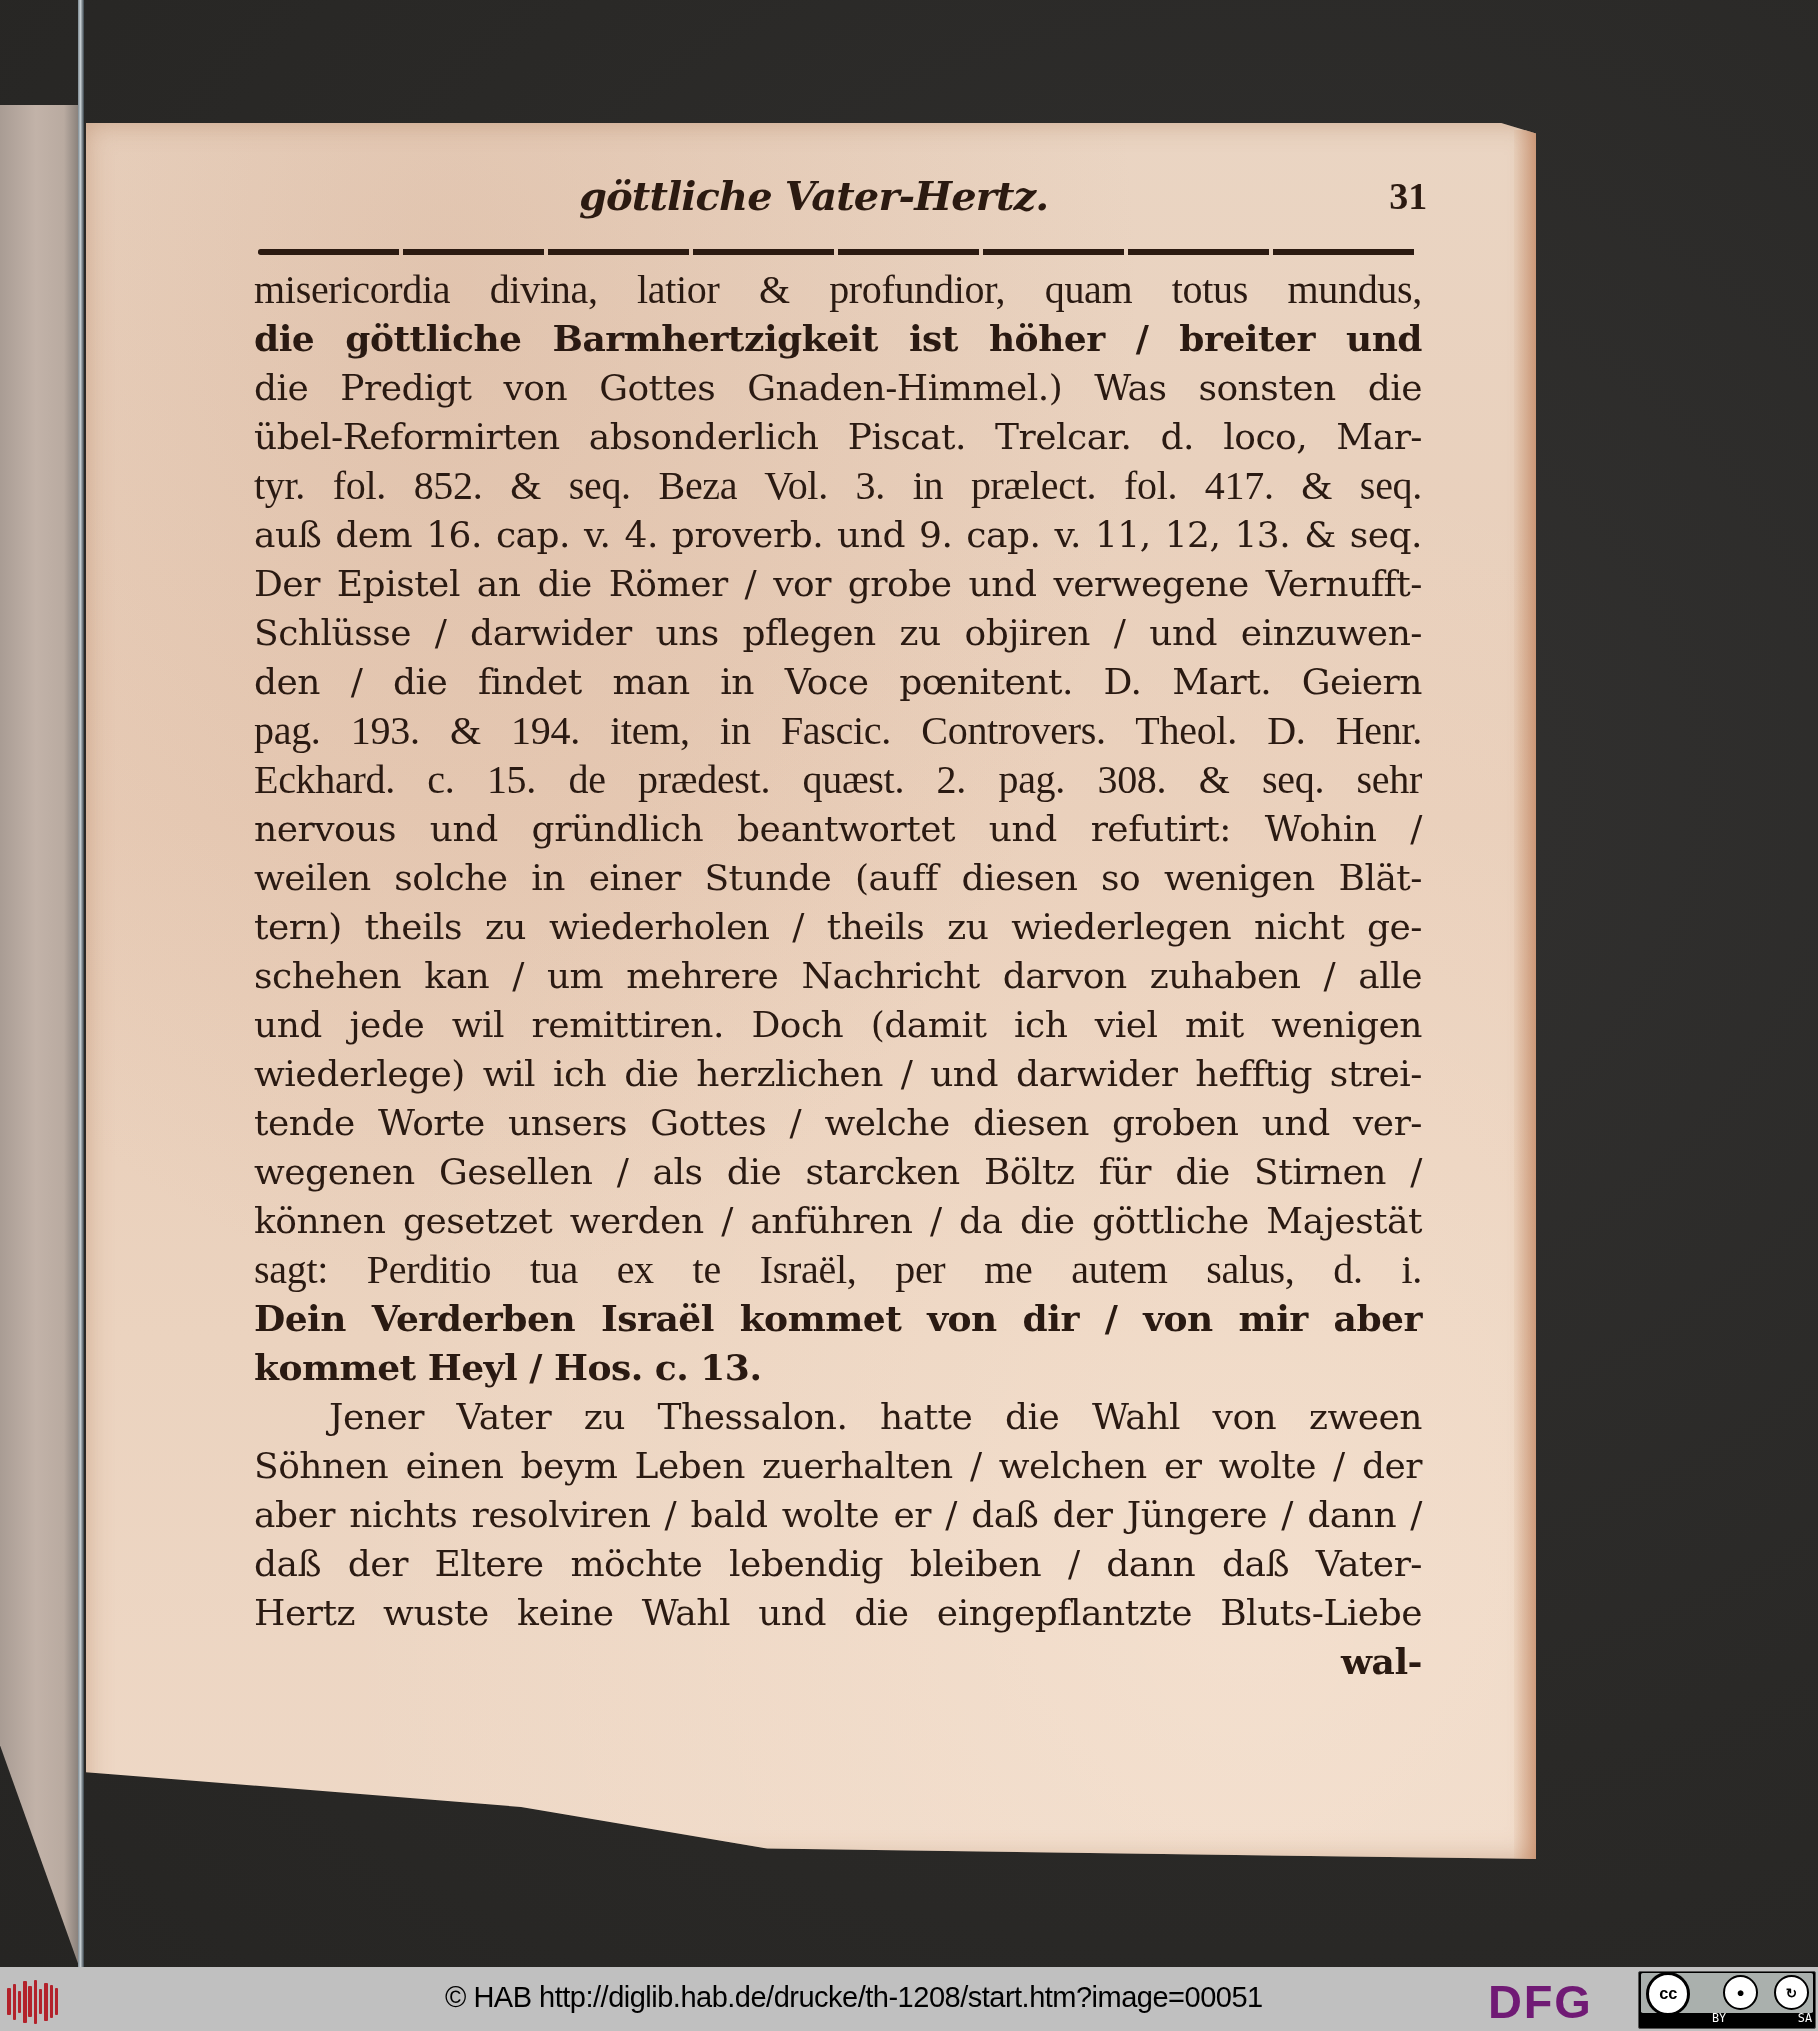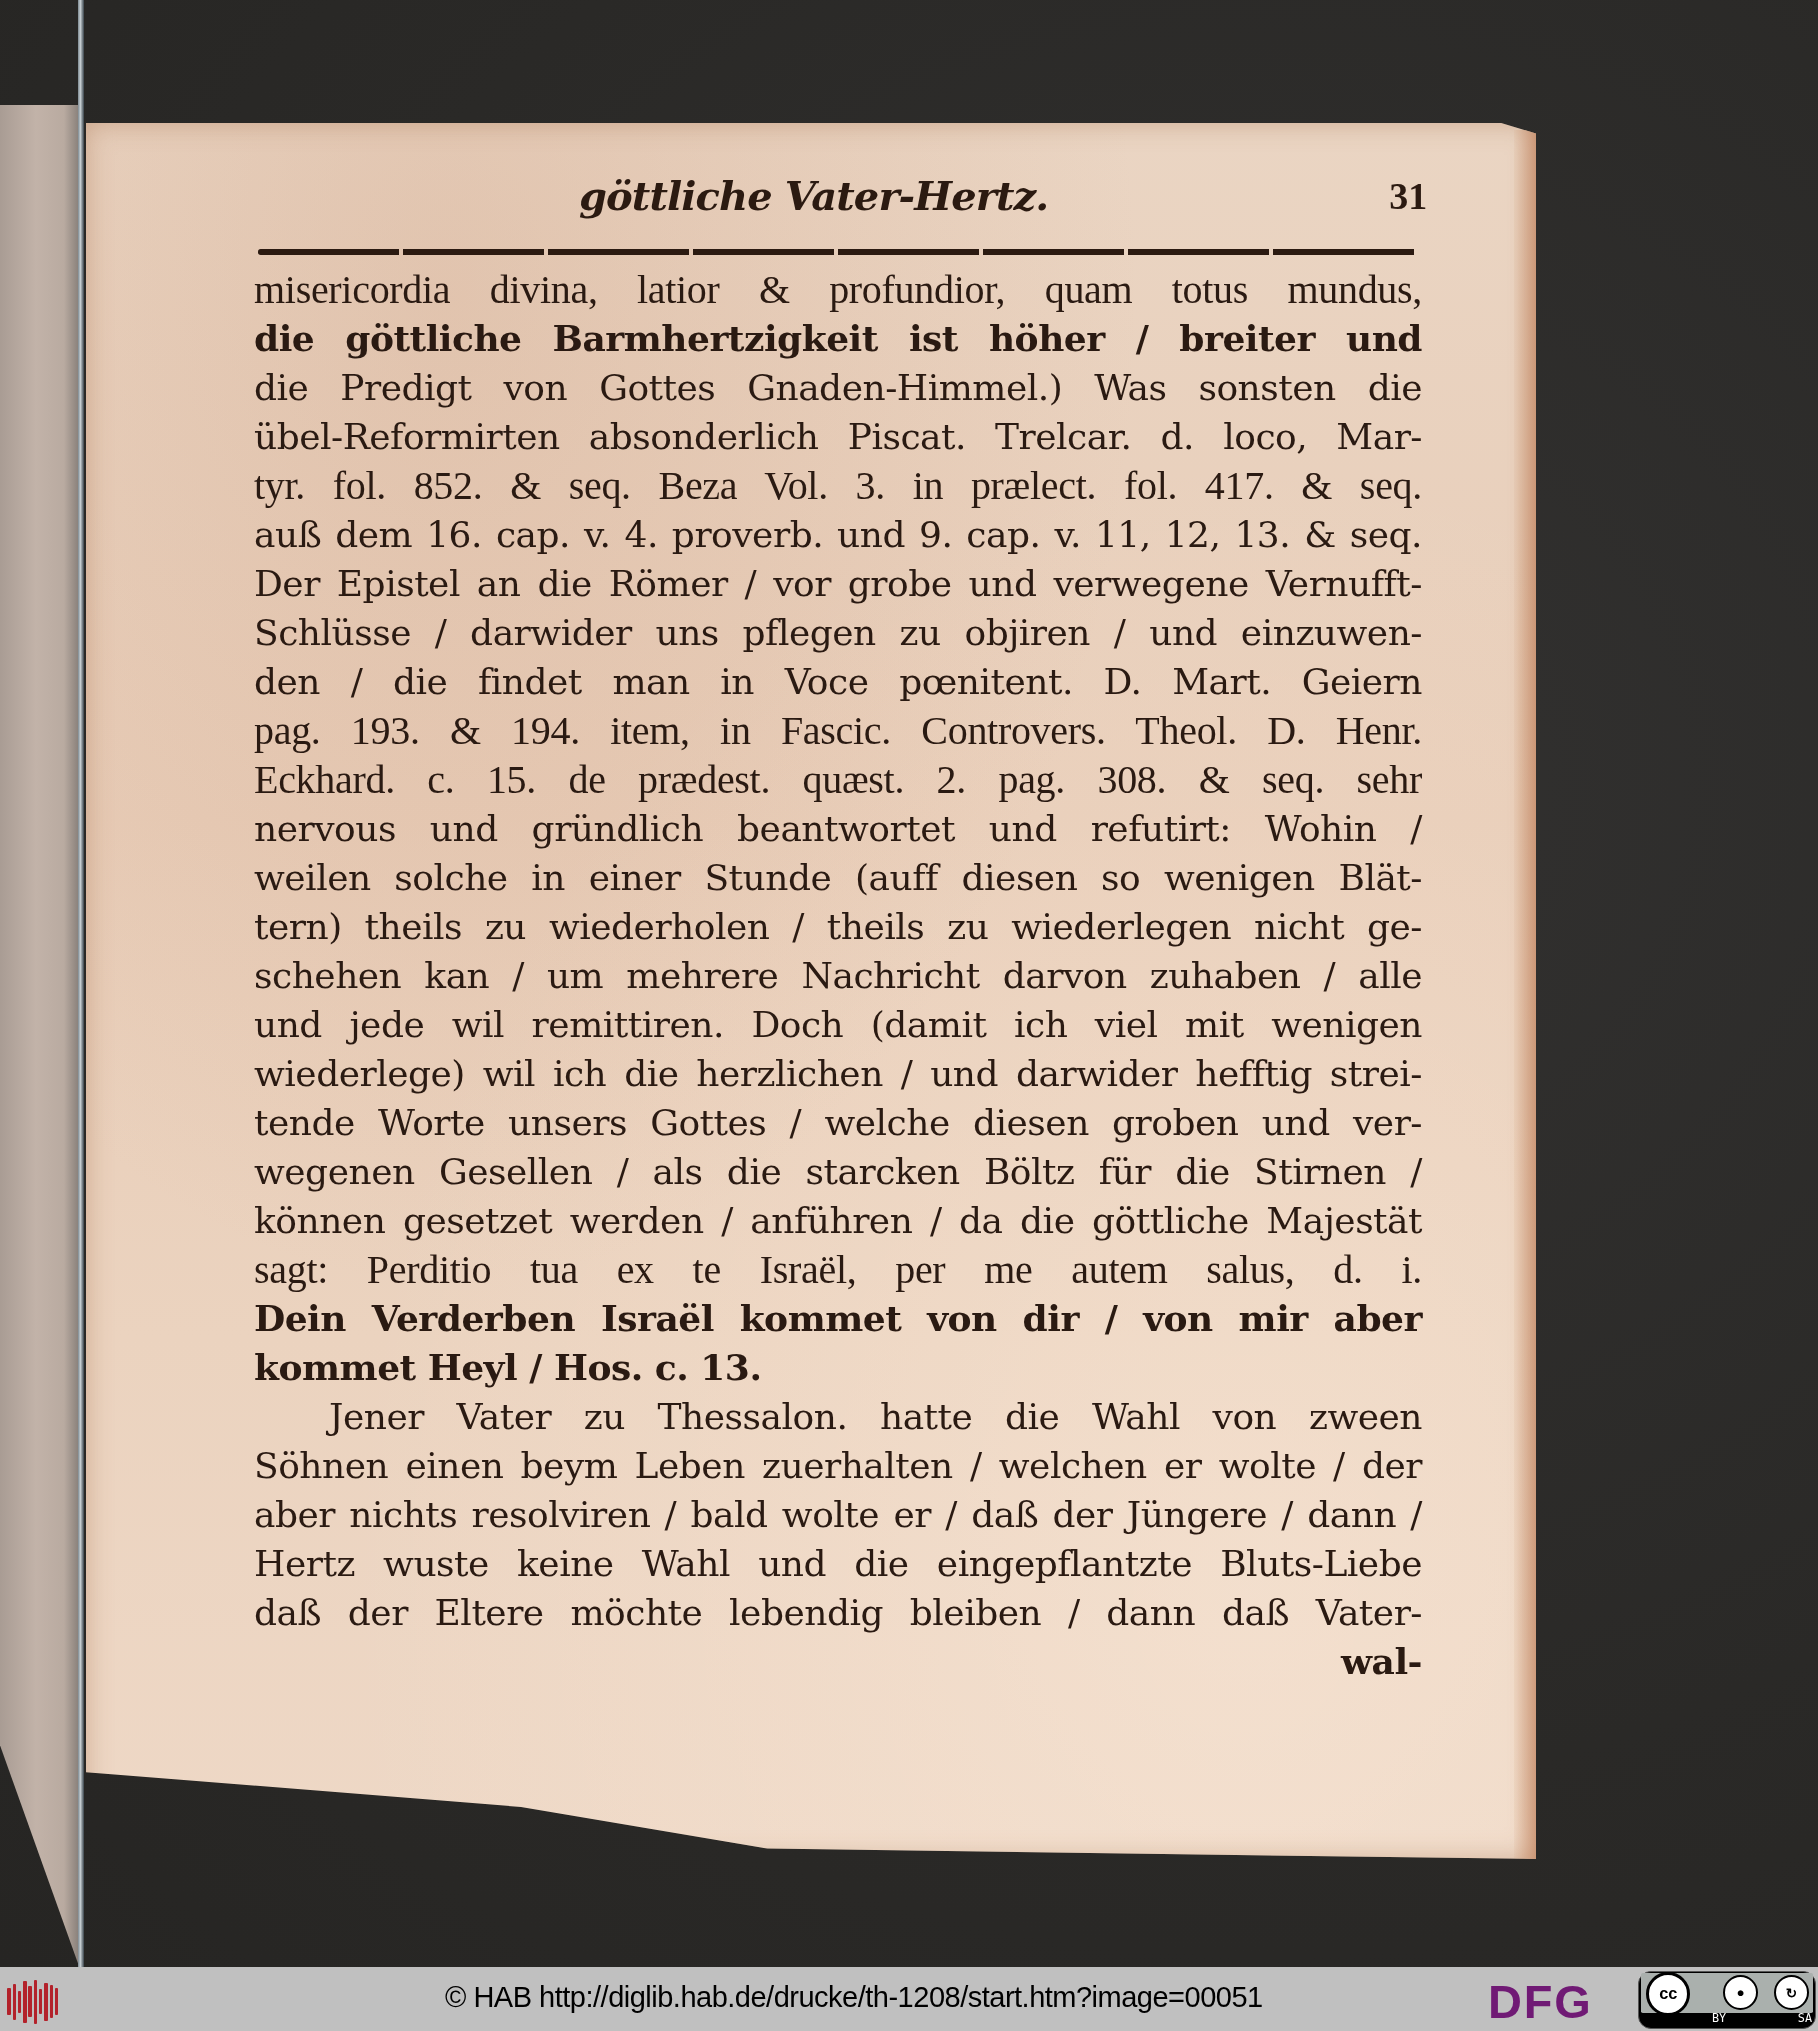--- a/index.html
+++ b/index.html
@@ -85,21 +85,21 @@
   .footer-url {
     position:absolute; left:445px; top:14px; font-size:29px; color:#000;
     white-space:nowrap; letter-spacing:-0.5px;
   }
   .dfg-logo {
     position:absolute; left:1488px; top:11px; font-size:47px; font-weight:bold;
     color:#701a75; letter-spacing:1.8px; line-height:47px;
   }
   .cc-badge {
     position:absolute; left:1638px; top:3.6px; width:178px; height:58px;
-    background:#000; border:1.8px solid #555; box-sizing:border-box; border-radius:13px;
+    background:#000; border:1.8px solid #555; box-sizing:border-box; border-radius:2px;
   }
   .cc-top {
     position:absolute; left:1.8px; top:1.8px; right:1.8px; height:40px;
     background:#aab0ad; border-radius:1.8px;
   }
   .cc-circle {
     position:absolute; top:3.6px; width:35px; height:35px; border-radius:50%;
     background:#fff; border:2.7px solid #000; box-sizing:border-box;
     display:flex; align-items:center; justify-content:center;
     font-weight:bold; font-size:13.6px; color:#000;
@@ -151,22 +151,22 @@
     <div class="line">wiederlege) wil ich die herzlichen / und darwider hefftig strei-</div>
     <div class="line">tende Worte unsers Gottes / welche diesen groben und ver-</div>
     <div class="line">wegenen Gesellen / als die starcken Böltz für die Stirnen /</div>
     <div class="line">können gesetzet werden / anführen / da die göttliche Majestät</div>
     <div class="line latin">sagt: Perditio tua ex te Israël, per me autem salus, d. i.</div>
     <div class="line bold">Dein Verderben Israël kommet von dir / von mir aber</div>
     <div class="line bold left-only">kommet Heyl / Hos. c. 13.</div>
     <div class="line indent">Jener Vater zu Thessalon. hatte die Wahl von zween</div>
     <div class="line">Söhnen einen beym Leben zuerhalten / welchen er wolte / der</div>
     <div class="line">aber nichts resolviren / bald wolte er / daß der Jüngere / dann /</div>
+    <div class="line">daß der Eltere möchte lebendig bleiben / dann daß Vater-</div>
     <div class="line">Hertz wuste keine Wahl und die eingepflantzte Bluts-Liebe</div>
-    <div class="line">daß der Eltere möchte lebendig bleiben / dann daß Vater-</div>
     <div class="line last-right bold">wal-</div>
   </div>
 </div>
 
 <div class="footer">
   <div class="hab-logo">
     <span style="height:27px"></span>
       <span style="height:36px"></span>
       <span style="height:22px"></span>
     <span style="height:42px"></span>

